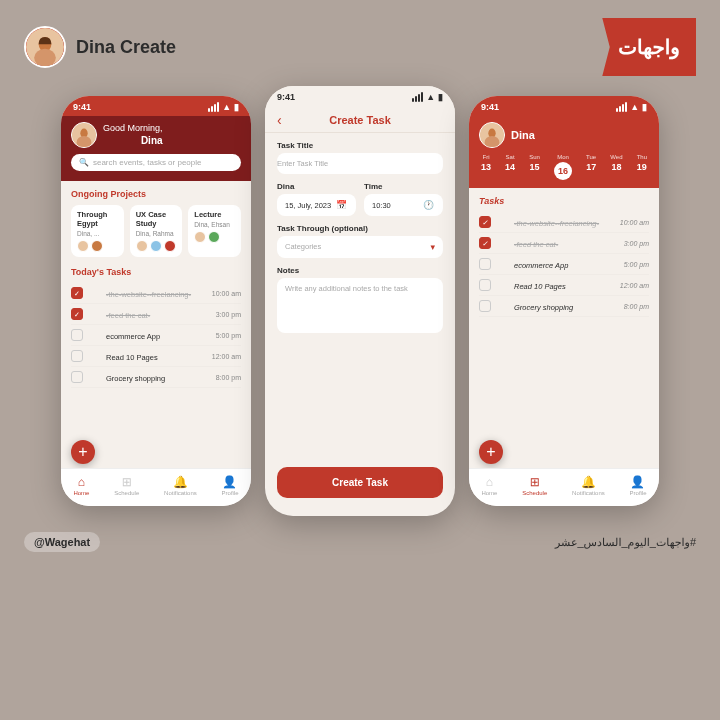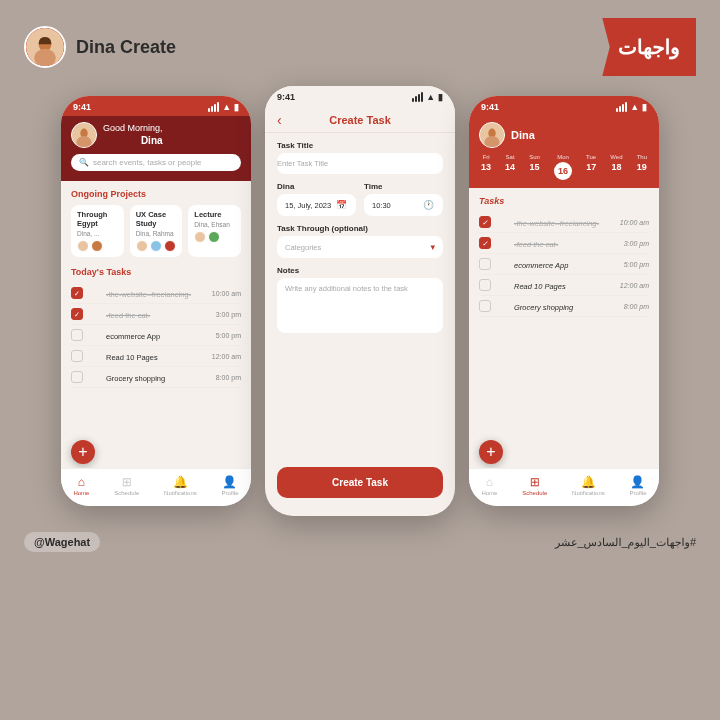--- a/index.html
+++ b/index.html
@@ -368,21 +368,20 @@
       color: #c0392b;
       font-size: 9px;
     }
     .form-select {
       background: white;
       border-radius: 8px;
       padding: 6px 8px;
       font-size: 7.5px;
       color: #aaa;
       display: flex;
-      align-items: center;
       justify-content: space-between;
       margin-bottom: 8px;
     }
     .form-textarea {
       background: white;
       border-radius: 8px;
       padding: 6px 8px;
       font-size: 7.5px;
       color: #aaa;
       height: 55px;

